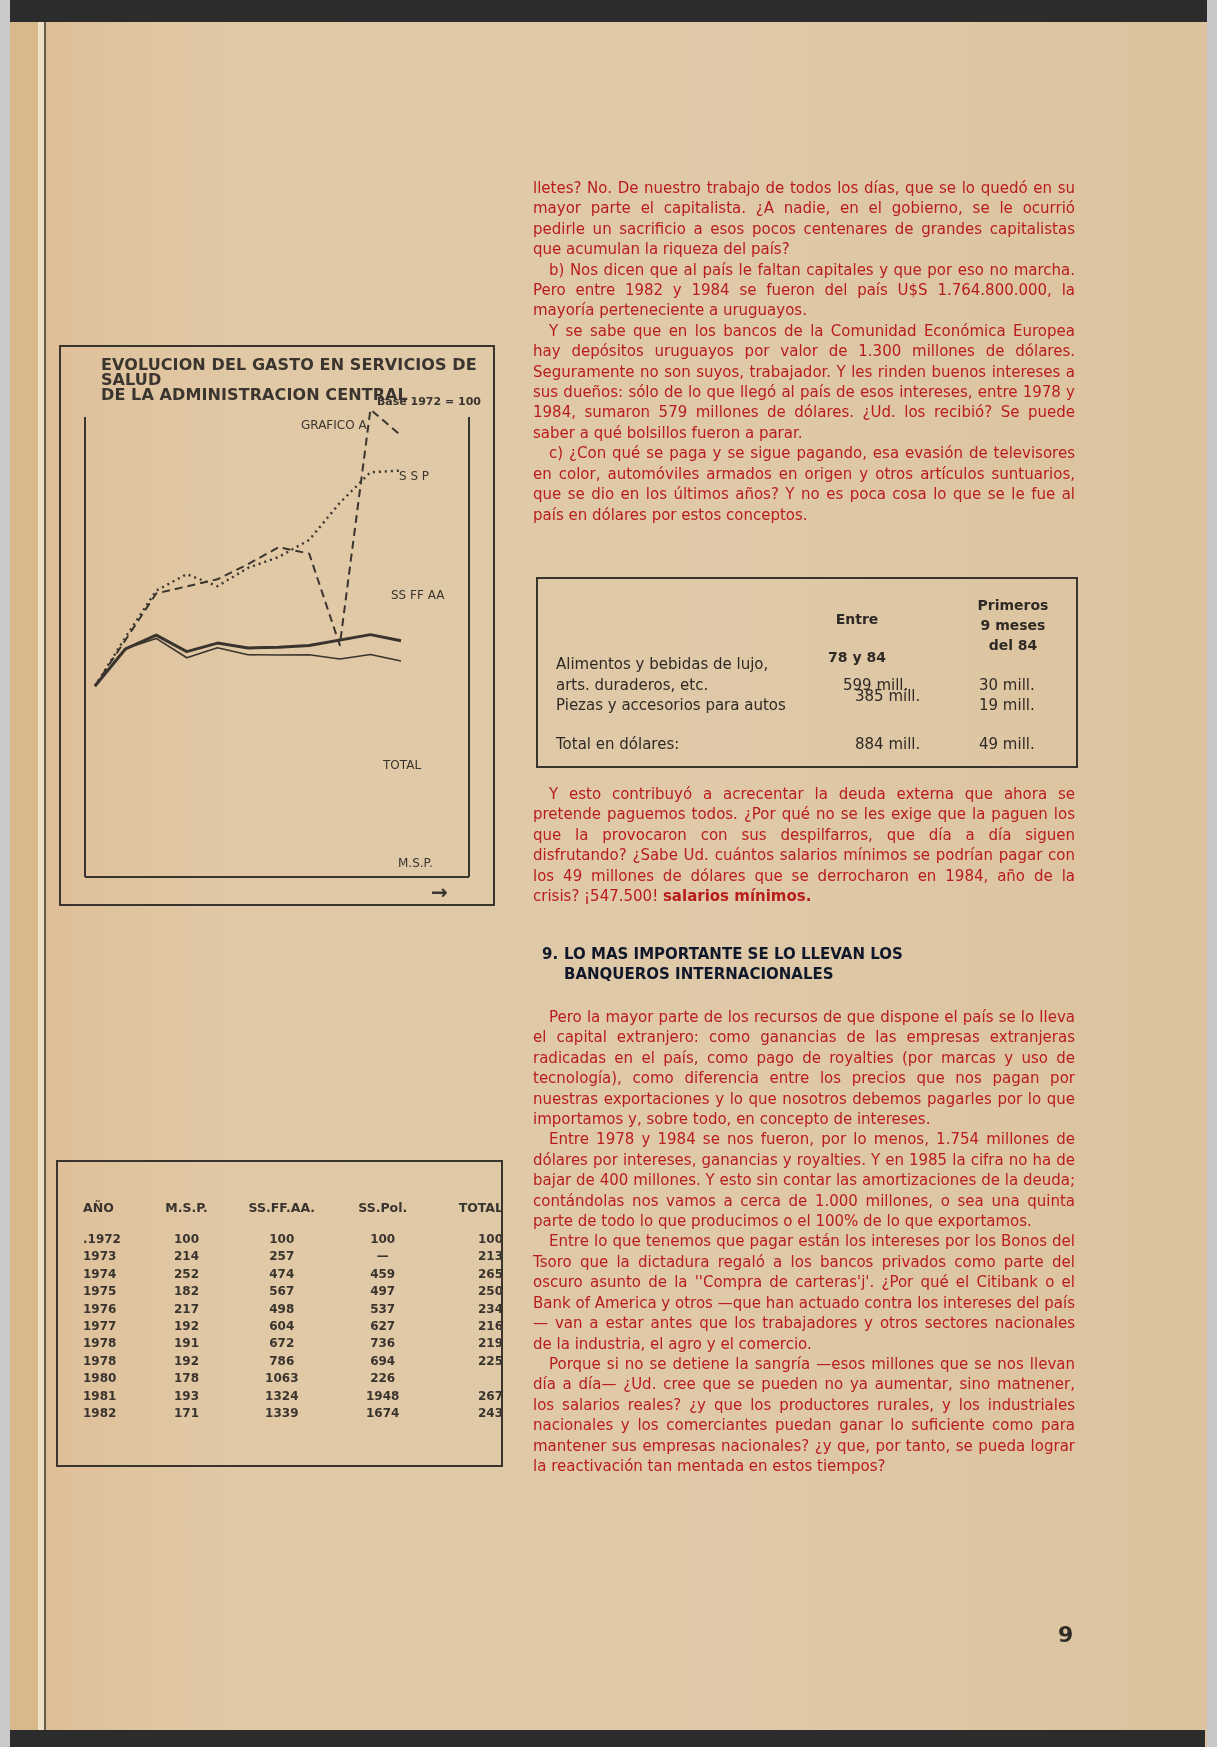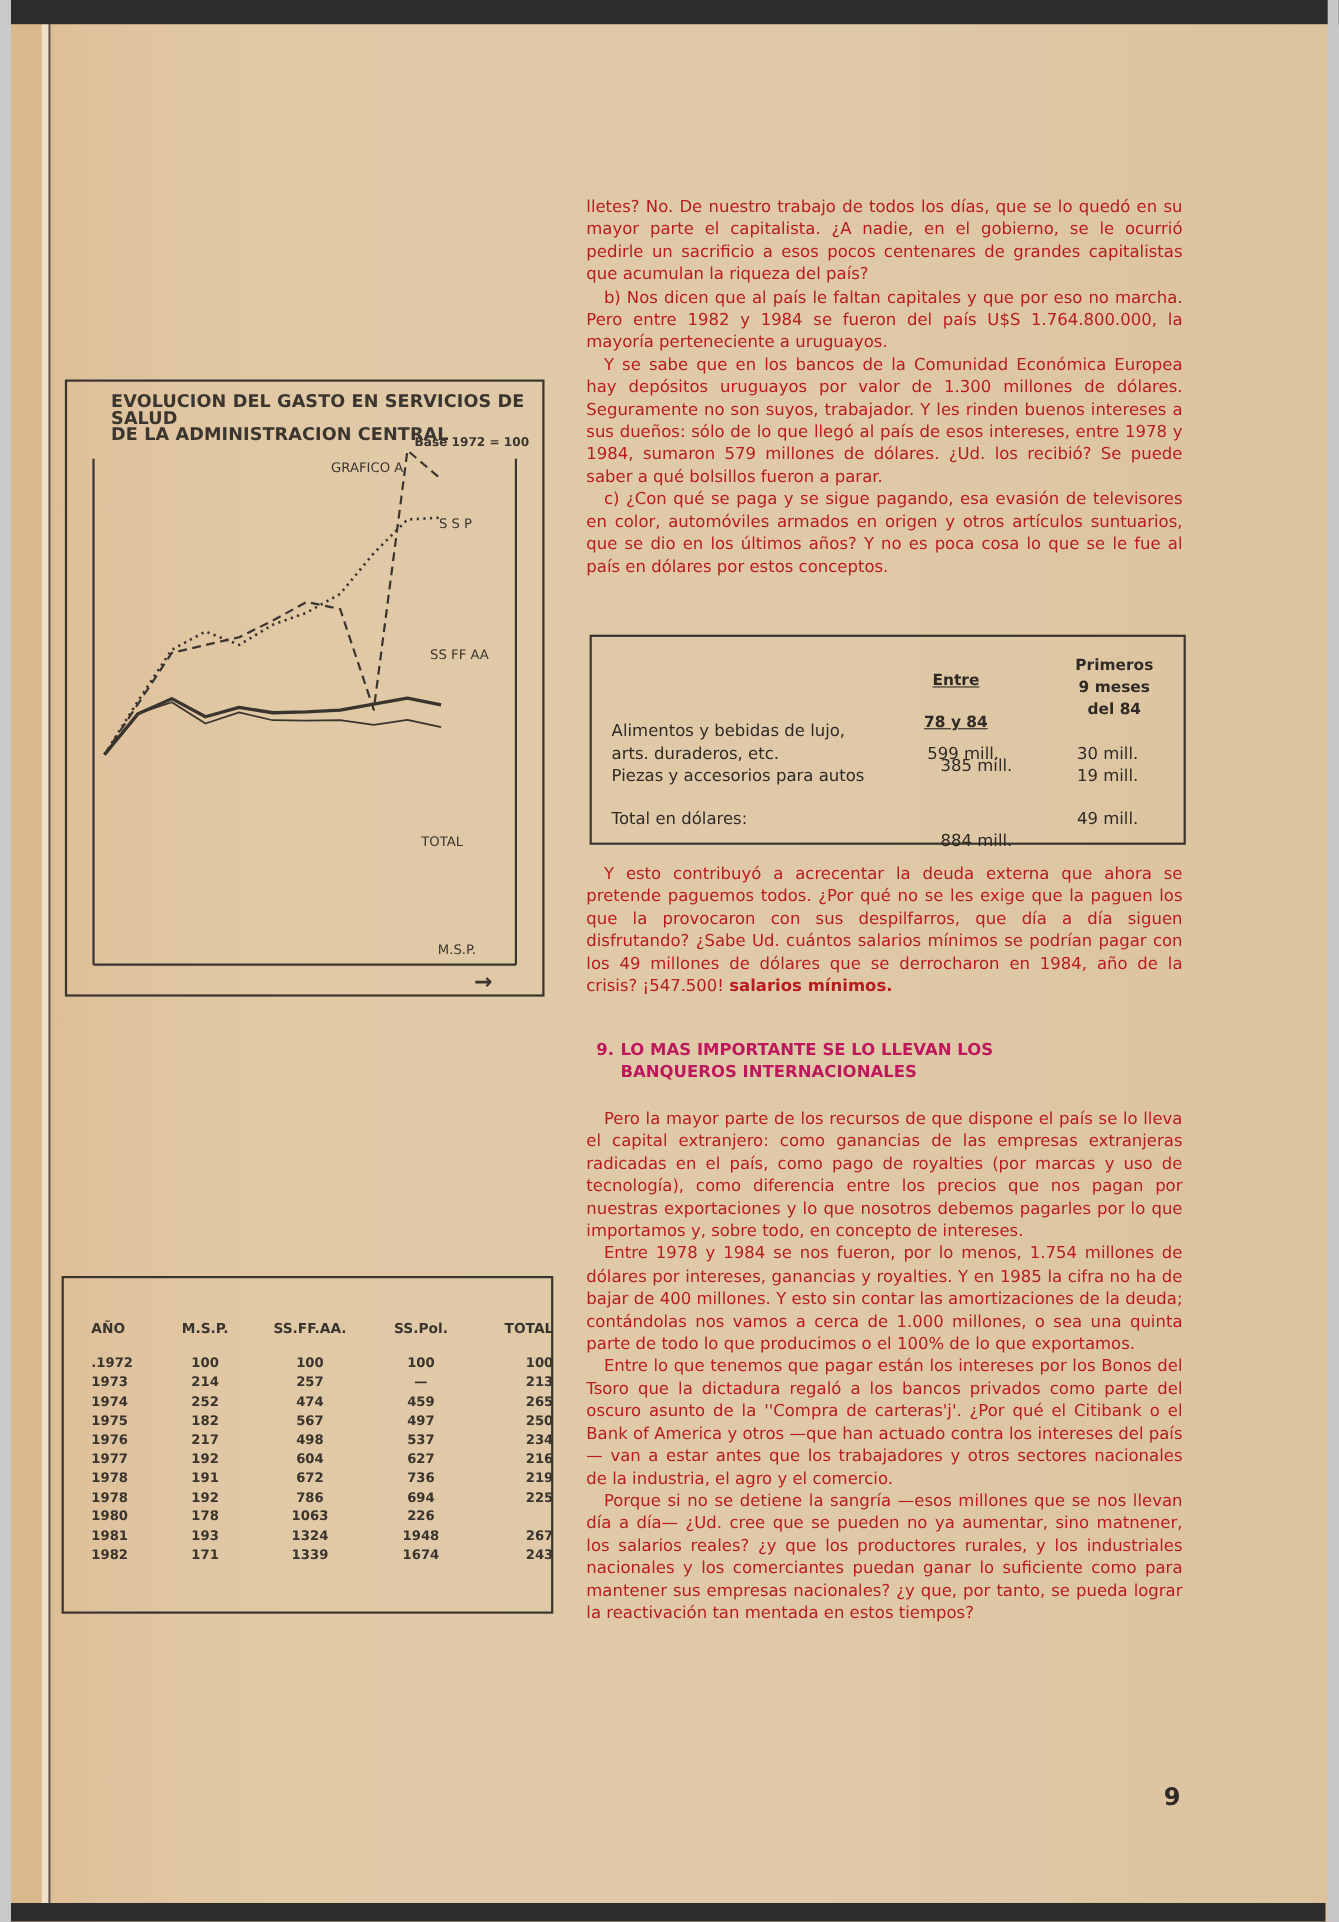--- a/index.html
+++ b/index.html
@@ -37,21 +37,21 @@
   
   .col { position:absolute; left:533px; width:542px; font-size:15px; line-height:20.4px; color:#b91c1c; text-align:justify; }
   .col p { margin:0; text-indent:16px; }
   .col p.noindent { text-indent:0; }
   .col b { font-weight:bold; }
 
   .imports-box { position:absolute; left:536px; top:577px; width:538px; height:187px; border:2px solid #3a342e; font-size:15px; color:#2f2a25; }
   .imp-h { position:absolute; font-weight:bold; text-align:center; font-size:14px; line-height:20px; }
   .imp-cell { position:absolute; font-size:15px; line-height:20px; white-space:nowrap; }
 
-  .section-heading { position:absolute; left:542px; top:944px; font-size:15px; font-weight:bold; line-height:20px; color:#be185d; }
+  .section-heading { position:absolute; left:542px; top:944px; font-size:15px; font-weight:bold; line-height:20px; color:#0f172a; }
   .section-heading .num { display:inline-block; width:22px; }
   .page-number { position:absolute; left:1058px; top:1622px; font-size:22px; font-weight:bold; color:#2f2a25; }
 </style>
 </head>
 <body>
 
 <div class="page"></div>
 <div class="leftedge"></div>
 <div class="spine"></div>
 <div class="topbar"></div>
@@ -219,38 +219,38 @@
 </div>
 
 <div class="col" style="top:178px;">
   <p class="noindent">lletes? No. De nuestro trabajo de todos los días, que se lo quedó en su mayor parte el capitalista. ¿A nadie, en el gobierno, se le ocurrió pedirle un sacrificio a esos pocos centenares de grandes capitalistas que acumulan la riqueza del país?</p>
   <p>b) Nos dicen que al país le faltan capitales y que por eso no marcha. Pero entre 1982 y 1984 se fueron del país U$S 1.764.800.000, la mayoría perteneciente a uruguayos.</p>
   <p>Y se sabe que en los bancos de la Comunidad Económica Europea hay depósitos uruguayos por valor de 1.300 millones de dólares. Seguramente no son suyos, trabajador. Y les rinden buenos intereses a sus dueños: sólo de lo que llegó al país de esos intereses, entre 1978 y 1984, sumaron 579 millones de dólares. ¿Ud. los recibió? Se puede saber a qué bolsillos fueron a parar.</p>
   <p>c) ¿Con qué se paga y se sigue pagando, esa evasión de televisores en color, automóviles armados en origen y otros artículos suntuarios, que se dio en los últimos años? Y no es poca cosa lo que se le fue al país en dólares por estos conceptos.</p>
 </div>
 
 <div class="imports-box">
-  <div class="imp-h" style="left:296px;top:30px;width:70px;text-decoration:underline;">
+  <div class="imp-h" style="left:284px;top:30px;width:70px;">
     <div>Entre</div>
     <div style="margin-top:18px">78 y 84</div>
   </div>
   <div class="imp-h" style="left:430px;top:16px;width:90px;">
     <div>Primeros</div>
     <div>9 meses</div>
     <div>del 84</div>
   </div>
   <div class="imp-cell" style="left:18px;top:75px;">Alimentos y bebidas de lujo,</div>
   <div class="imp-cell" style="left:18px;top:96px;">arts. duraderos, etc.</div>
   <div class="imp-cell" style="left:305px;top:96px;">599 mill.</div>
   <div class="imp-cell" style="left:441px;top:96px;">30 mill.</div>
   <div class="imp-cell" style="left:18px;top:116px;">Piezas y accesorios para autos</div>
   <div class="imp-cell" style="left:317px;top:107px;">385 mill.</div>
   <div class="imp-cell" style="left:441px;top:116px;">19 mill.</div>
   <div class="imp-cell" style="left:18px;top:155px;">Total en dólares:</div>
-  <div class="imp-cell" style="left:317px;top:155px;margin-top:20px;">884 mill.</div>
+  <div class="imp-cell" style="left:317px;top:155px;">884 mill.</div>
   <div class="imp-cell" style="left:441px;top:155px;">49 mill.</div>
 </div>
 
 <div class="col" style="top:784px;">
   <p><span>Y esto contribuyó a acrecentar la deuda externa que ahora se pretende paguemos todos. ¿Por qué no se les exige que la paguen los que la provocaron con sus despilfarros, que día a día siguen disfrutando? ¿Sabe Ud. cuántos salarios mínimos se podrían pagar con los 49 millones de dólares que se derrocharon en 1984, año de la crisis? ¡547.500! </span><b>salarios mínimos.</b></p>
 </div>
 
 <div class="section-heading">
   <div><span class="num">9.</span><span>LO MAS IMPORTANTE SE LO LLEVAN LOS</span></div>
   <div><span class="num"></span><span>BANQUEROS INTERNACIONALES</span></div>

